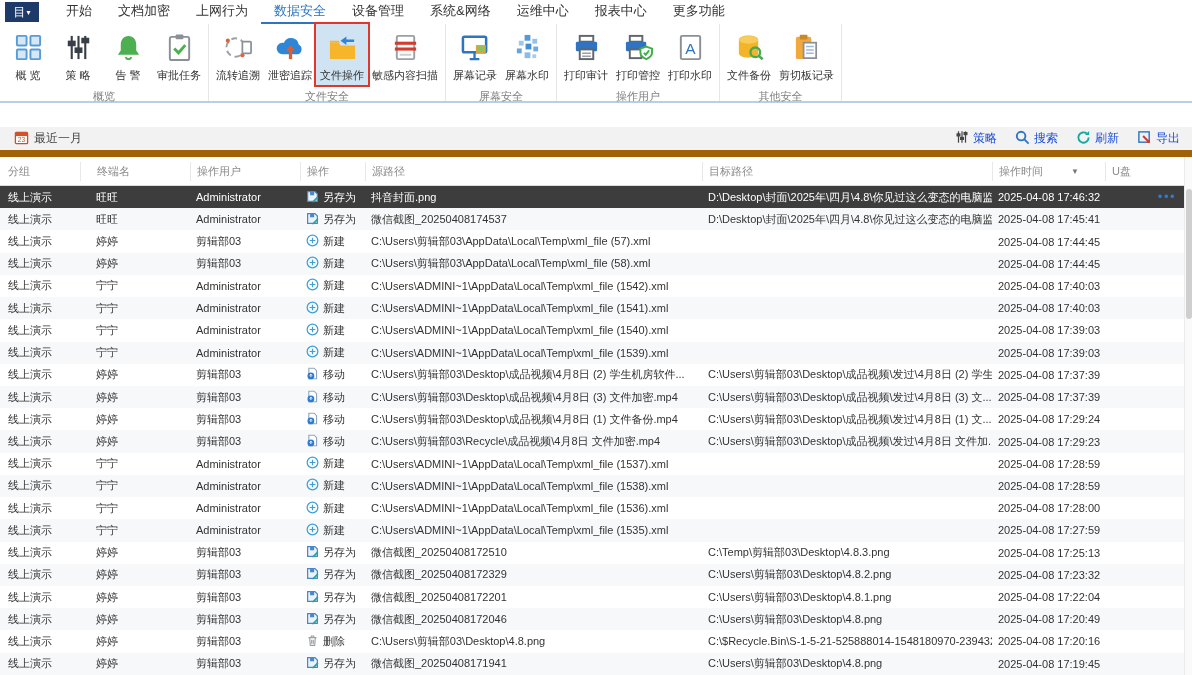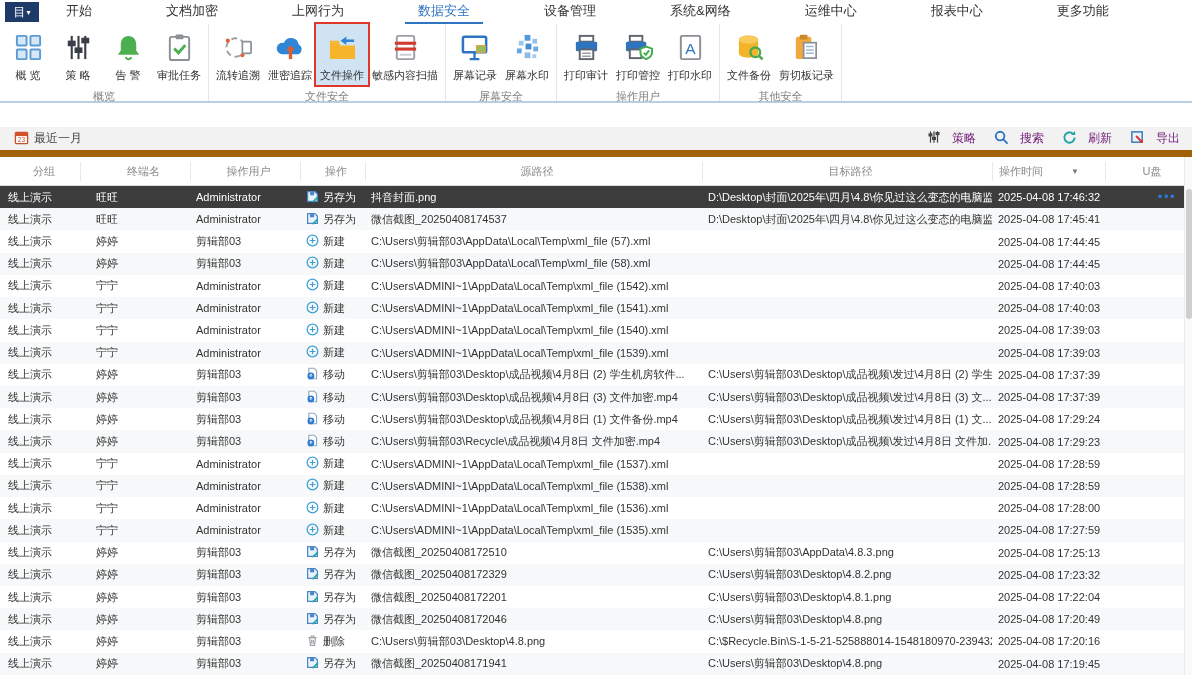--- a/index.html
+++ b/index.html
@@ -4,21 +4,21 @@
 <style>
   * { box-sizing: border-box; margin: 0; padding: 0; }
   html,body { width:1192px; height:675px; overflow:hidden; background:#fff;
     font-family:"Liberation Sans","DejaVu Sans",sans-serif; }
 
   
   .menubar { height:24px; display:flex; align-items:center; background:#fff; }
   .logo { width:34px; height:20px; margin-left:5px; background:#1e3a68; color:#fff;
     font-size:12px; display:flex; align-items:center; justify-content:center; gap:1px; cursor:pointer; }
   .logo .caret { font-size:8px; }
-  .tabs { display:flex; height:24px; margin-left:14px;gap:48px; }
+  .tabs { display:flex; height:24px; margin-left:14px; }
   .tab { padding:0 13px; font-size:13px; color:#333; line-height:22px; height:24px; cursor:pointer; white-space:nowrap; }
   .tab.active { color:#2e74c0; border-bottom:2px solid #2e74c0; }
 
   
   .ribbon { display:flex; align-items:stretch; background:#fff; border-bottom:2px solid #b9cfe6; height:79px; }
   .rgroup { display:flex; flex-direction:column; border-right:1px solid #e6e6e6; padding:0 3px; }
   .ritems { display:flex; flex:1; align-items:stretch; }
   .ritem { display:flex; flex-direction:column; align-items:center; padding:4px 4px 2px;
     min-width:50px; cursor:pointer; }
   .ritem .ric { height:38px; display:flex; align-items:center; justify-content:center; }
@@ -26,27 +26,27 @@
   .ritem.highlight { background:#cfe3f3; box-shadow:0 0 0 2px #e0372c; }
   .glabel { text-align:center; font-size:11px; color:#808080; padding:4px 0 5px; white-space:nowrap; }
 
   .gap-strip { height:24px; background:#fff; }
 
   
   .toolbar { height:30px; background:#f2f2f2; border-bottom:7px solid #a16207;
     display:flex; align-items:center; justify-content:space-between; padding:0 12px 0 14px; }
   .datefilter { display:flex; align-items:center; gap:5px; font-size:12px; color:#444; cursor:pointer; }
   .tactions { display:flex; align-items:center; gap:18px; }
-  .taction { display:flex; align-items:center; gap:11px; font-size:12px; color:#701a75; cursor:pointer; }
+  .taction { display:flex; align-items:center; gap:4px; font-size:12px; color:#1d4ed8; cursor:pointer; }
 
   
   .table { position:relative; }
   .thead { display:flex; height:29px; align-items:center; background:#fff;
     border-bottom:1px solid #dcdcdc; color:#8a8a8a; font-size:11px; }
-  .thead .cell { border-left:1px solid #e8e8e8; height:19px; line-height:19px; display:flex; align-items:center;justify-content:center; }
+  .thead .cell { border-left:1px solid #e8e8e8; height:19px; line-height:19px; display:flex; align-items:center; }
   .thead .cell:first-child { border-left:none; }
   .cell { padding-left:6px; overflow:hidden; white-space:nowrap; }
   .col-0 { width:80px; padding-left:8px; }
   .col-1 { width:110px;padding-left:16px; }
   .col-2 { width:110px; }
   .col-3 { width:65px; }
   .col-4 { width:337px; }
   .col-5 { width:290px; }
   .col-6 { width:113px; }
   .col-7 { flex:1; }
@@ -634,21 +634,21 @@
         <div class="cell col-2">剪辑部03</div>
         <div class="cell col-3 opcell">
           <span><svg width="13" height="13" viewBox="0 0 16 16">
               <path d="M2 2h9l3 3v9H2z" fill="#eaf3fb" stroke="#4a86c8" stroke-width="1.5"></path>
               <rect x="5" y="2.5" width="5" height="4" fill="#4a86c8"></rect>
               <path d="M8.5 13.2l5.2-5.2 1.6 1.6-5.2 5.2-2.2.6z" fill="#27a3a3"></path>
             </svg></span>
           <span>另存为</span>
         </div>
         <div class="cell col-4">微信截图_20250408172510</div>
-        <div class="cell col-5">C:\Users\剪辑部03\AppData\4.8.3.png</div>
+        <div class="cell col-5">C:\Temp\剪辑部03\Desktop\4.8.3.png</div>
         <div class="cell col-6">2025-04-08 17:25:13</div>
         <div class="cell col-7"></div>
       </div>
       <div class="trow">
         <div class="cell col-0">线上演示</div>
         <div class="cell col-1">婷婷</div>
         <div class="cell col-2">剪辑部03</div>
         <div class="cell col-3 opcell">
           <span><svg width="13" height="13" viewBox="0 0 16 16">
               <path d="M2 2h9l3 3v9H2z" fill="#eaf3fb" stroke="#4a86c8" stroke-width="1.5"></path>

